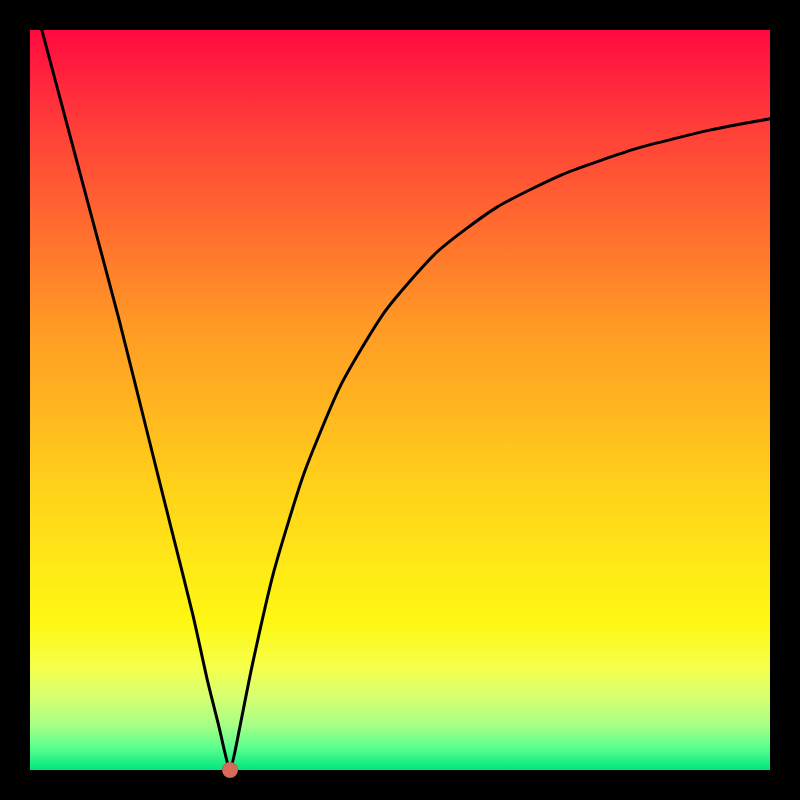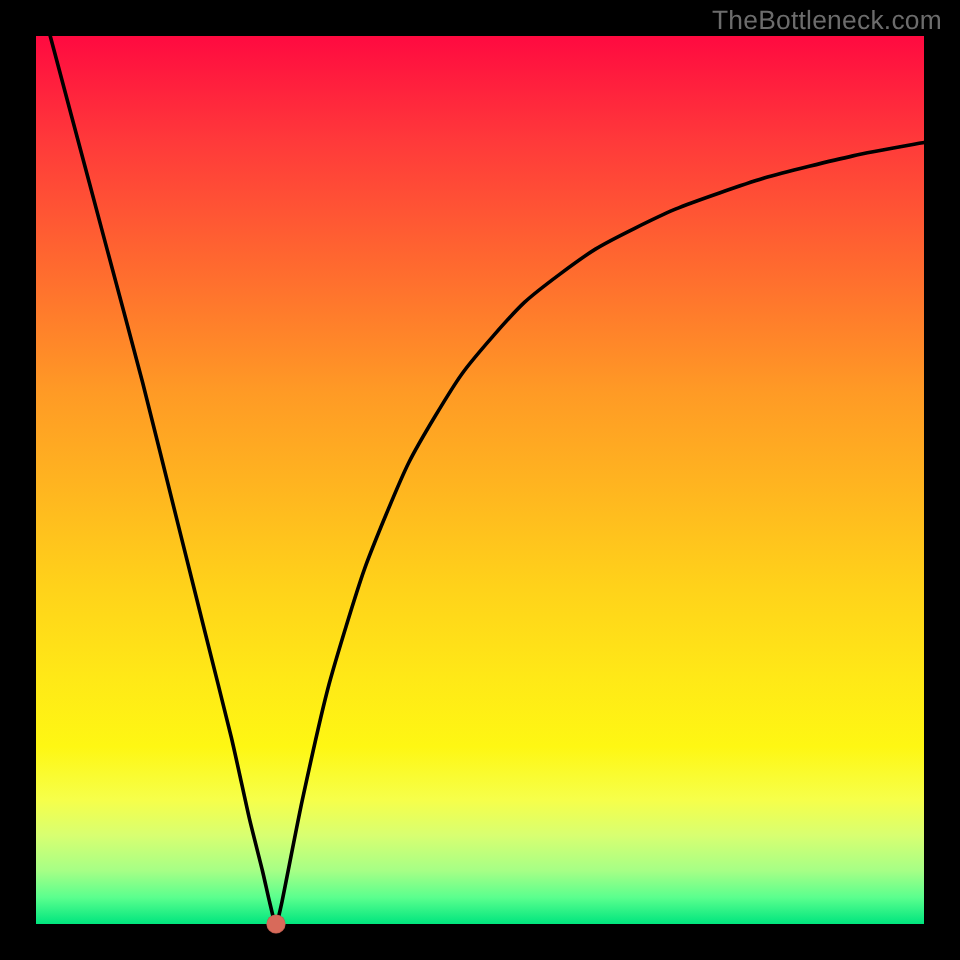--- a/index.html
+++ b/index.html
@@ -65,20 +65,19 @@
     border-radius: 50%;
     background: #d86a5a;
     box-shadow: 0 0 0 0.5px rgba(0,0,0,0.15) inset;
     z-index: 20;
   }
 </style>
 </head>
 <body>
 
 <div class="outer">
-  <div class="watermark">TheBottleneck.com</div>
   <div class="plot">
     <svg class="curve" viewBox="0 0 740 740" preserveAspectRatio="none">
       <path id="curve-path" fill="none" stroke="#000000" stroke-width="3" stroke-linejoin="round" stroke-linecap="round" d="M 0 -44.40000000000009 C 2.96 -33.30000000000008, 23.68 44.400000000000006, 29.6 66.60000000000002 C 35.52 88.80000000000004, 53.28 155.40000000000003, 59.2 177.60000000000002 C 65.12 199.8, 82.88 265.66, 88.8 288.6 C 94.72 311.54, 113.22 386.28000000000003, 118.4 407 C 123.58000000000001 427.71999999999997, 136.16 478.03999999999996, 140.6 495.79999999999995 C 145.04 513.56, 159.10000000000002 569.0600000000001, 162.8 584.6 C 166.5 600.14, 175.01 640.1, 177.6 651.2 C 180.19 662.3000000000001, 186.99800000000002 688.57, 188.70000000000002 695.6 C 190.40200000000002 702.63, 193.51 717.06, 194.62 721.5 C 195.73000000000002 725.94, 198.764 740, 199.8 740 C 200.836 740, 202.76 731.86, 204.98 721.5 C 207.2 711.14, 218.078 654.53, 222 636.4 C 225.922 618.27, 239.02 559.44, 244.20000000000002 540.2 C 249.38000000000002 520.96, 267.14 462.5, 273.8 444 C 280.46000000000004 425.5, 302.66 371.48, 310.8 355.2 C 318.94 338.91999999999996, 345.58 294.52, 355.2 281.2 C 364.82 267.88, 395.90000000000003 232.35999999999999, 407.00000000000006 222 C 418.1000000000001 211.64000000000001, 453.62 185.37000000000003, 466.2 177.60000000000002 C 478.78 169.83, 518.74 150.21999999999997, 532.8 144.29999999999995 C 546.8599999999999 138.37999999999994, 592 122.83999999999997, 606.8 118.39999999999998 C 621.5999999999999 113.95999999999998, 667.48 102.85999999999999, 680.8000000000001 99.89999999999998 C 694.1200000000001 96.93999999999997, 734.08 89.90999999999995, 740 88.79999999999995"></path>
     </svg>
     <div id="marker" class="marker" style="left: 191.8px; top: 732px; background: rgb(216, 106, 90);"></div>
   </div>
 </div>
 
 </body></html>

